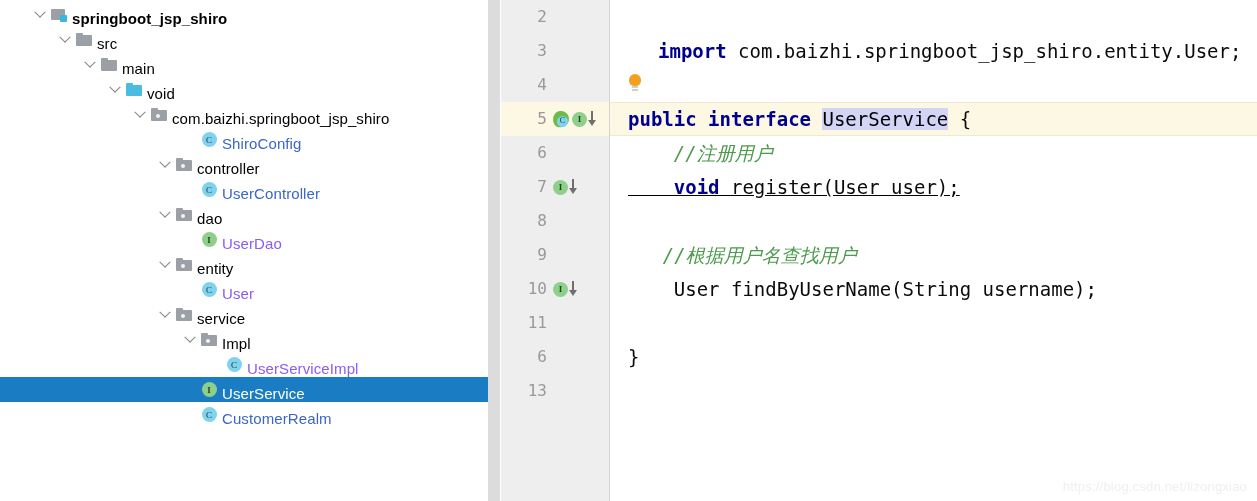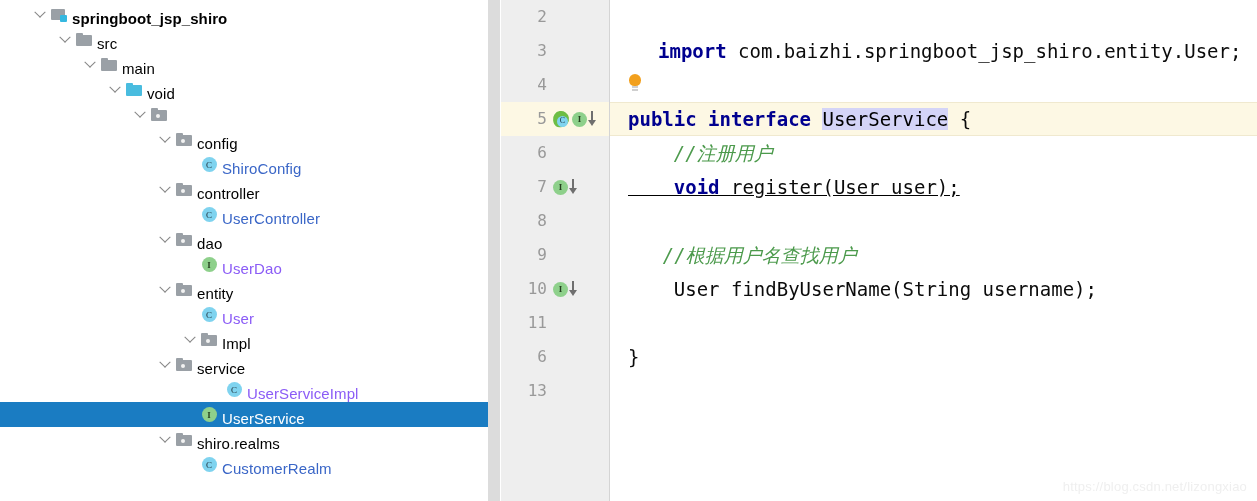--- a/index.html
+++ b/index.html
@@ -307,138 +307,119 @@
           <span class="node-label">void</span>
         </div>
         <div class="tree-row">
           <span style="display: inline-block; flex: 0 0 110px; height: 25px;"></span>
           <span class="arrow expanded"></span>
           <span class="icon-wrap">
             <span class="ico-package">
               <span class="ico-pkg-tab"></span>
             </span>
           </span>
+          <span class="node-label">com.baizhi.springboot_jsp_shiro</span>
+        </div>
+        <div class="tree-row">
+          <span style="display: inline-block; flex: 0 0 160px; height: 25px;"></span>
+          <span class="arrow none"></span>
+          <span class="icon-wrap">
+            <span class="ico-class">C</span>
+          </span>
+          <span class="node-label blue">ShiroConfig</span>
         </div>
         <div class="tree-row">
           <span style="display: inline-block; flex: 0 0 135px; height: 25px;"></span>
           <span class="arrow expanded"></span>
           <span class="icon-wrap">
             <span class="ico-package">
               <span class="ico-pkg-tab"></span>
             </span>
           </span>
-          <span class="node-label">config</span>
+          <span class="node-label">controller</span>
         </div>
         <div class="tree-row">
           <span style="display: inline-block; flex: 0 0 160px; height: 25px;"></span>
           <span class="arrow none"></span>
           <span class="icon-wrap">
             <span class="ico-class">C</span>
           </span>
-          <span class="node-label blue">ShiroConfig</span>
+          <span class="node-label blue">UserController</span>
         </div>
         <div class="tree-row">
           <span style="display: inline-block; flex: 0 0 135px; height: 25px;"></span>
           <span class="arrow expanded"></span>
           <span class="icon-wrap">
             <span class="ico-package">
               <span class="ico-pkg-tab"></span>
             </span>
           </span>
-          <span class="node-label">controller</span>
-        </div>
-        <div class="tree-row">
-          <span style="display: inline-block; flex: 0 0 160px; height: 25px;"></span>
-          <span class="arrow none"></span>
-          <span class="icon-wrap">
-            <span class="ico-class">C</span>
-          </span>
-          <span class="node-label blue">UserController</span>
+          <span class="node-label">dao</span>
+        </div>
+        <div class="tree-row">
+          <span style="display: inline-block; flex: 0 0 160px; height: 25px;"></span>
+          <span class="arrow none"></span>
+          <span class="icon-wrap">
+            <span class="ico-interface">I</span>
+          </span>
+          <span class="node-label green">UserDao</span>
         </div>
         <div class="tree-row">
           <span style="display: inline-block; flex: 0 0 135px; height: 25px;"></span>
           <span class="arrow expanded"></span>
           <span class="icon-wrap">
             <span class="ico-package">
               <span class="ico-pkg-tab"></span>
             </span>
           </span>
-          <span class="node-label">dao</span>
-        </div>
-        <div class="tree-row">
-          <span style="display: inline-block; flex: 0 0 160px; height: 25px;"></span>
-          <span class="arrow none"></span>
-          <span class="icon-wrap">
-            <span class="ico-interface">I</span>
-          </span>
-          <span class="node-label green">UserDao</span>
+          <span class="node-label">entity</span>
+        </div>
+        <div class="tree-row">
+          <span style="display: inline-block; flex: 0 0 160px; height: 25px;"></span>
+          <span class="arrow none"></span>
+          <span class="icon-wrap">
+            <span class="ico-class">C</span>
+          </span>
+          <span class="node-label green">User</span>
         </div>
         <div class="tree-row">
           <span style="display: inline-block; flex: 0 0 135px; height: 25px;"></span>
           <span class="arrow expanded"></span>
           <span class="icon-wrap">
             <span class="ico-package">
               <span class="ico-pkg-tab"></span>
             </span>
           </span>
-          <span class="node-label">entity</span>
-        </div>
-        <div class="tree-row">
-          <span style="display: inline-block; flex: 0 0 160px; height: 25px;"></span>
-          <span class="arrow none"></span>
-          <span class="icon-wrap">
-            <span class="ico-class">C</span>
-          </span>
-          <span class="node-label green">User</span>
+          <span class="node-label">service</span>
         </div>
         <div class="tree-row">
           <span style="display: inline-block; flex: 0 0 160px; height: 25px;"></span>
           <span class="arrow expanded"></span>
           <span class="icon-wrap">
             <span class="ico-package">
               <span class="ico-pkg-tab"></span>
             </span>
           </span>
           <span class="node-label">Impl</span>
         </div>
         <div class="tree-row">
-          <span style="display: inline-block; flex: 0 0 135px; height: 25px;"></span>
-          <span class="arrow expanded"></span>
-          <span class="icon-wrap">
-            <span class="ico-package">
-              <span class="ico-pkg-tab"></span>
-            </span>
-          </span>
-          <span class="node-label">service</span>
-        </div>
-        <div class="tree-row">
           <span style="display: inline-block; flex: 0 0 185px; height: 25px;"></span>
           <span class="arrow none"></span>
           <span class="icon-wrap">
             <span class="ico-class">C</span>
           </span>
           <span class="node-label green">UserServiceImpl</span>
         </div>
         <div class="tree-row selected">
           <span style="display: inline-block; flex: 0 0 160px; height: 25px;"></span>
           <span class="arrow none"></span>
           <span class="icon-wrap">
             <span class="ico-interface">I</span>
           </span>
           <span class="node-label">UserService</span>
-        </div>
-        <div class="tree-row">
-          <span style="display: inline-block; flex: 0 0 135px; height: 25px;"></span>
-          <span class="arrow expanded"></span>
-          <span class="icon-wrap">
-            <span class="ico-package">
-              <span class="ico-pkg-tab"></span>
-            </span>
-          </span>
-          <span class="node-label">shiro.realms</span>
         </div>
         <div class="tree-row">
           <span style="display: inline-block; flex: 0 0 160px; height: 25px;"></span>
           <span class="arrow none"></span>
           <span class="icon-wrap">
             <span class="ico-class">C</span>
           </span>
           <span class="node-label blue">CustomerRealm</span>
         </div>
       </div>

